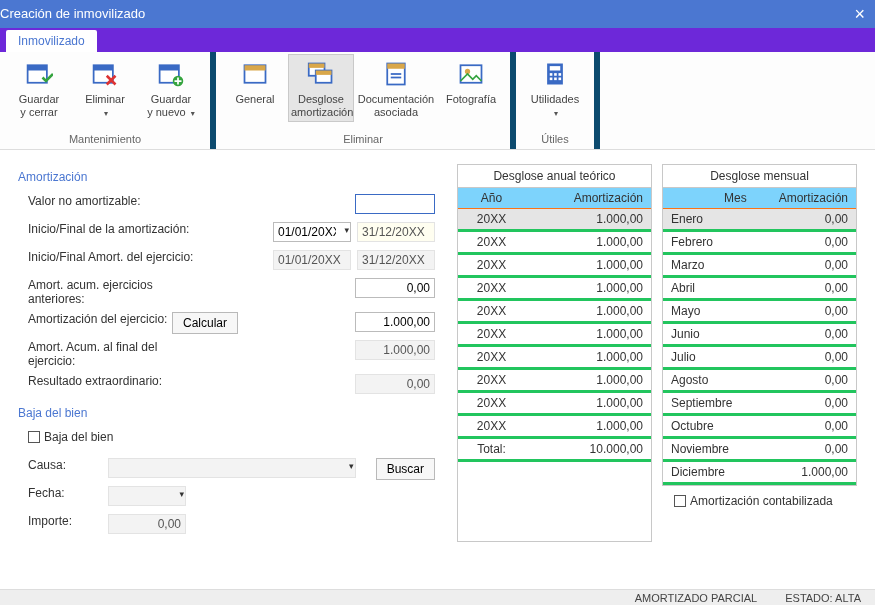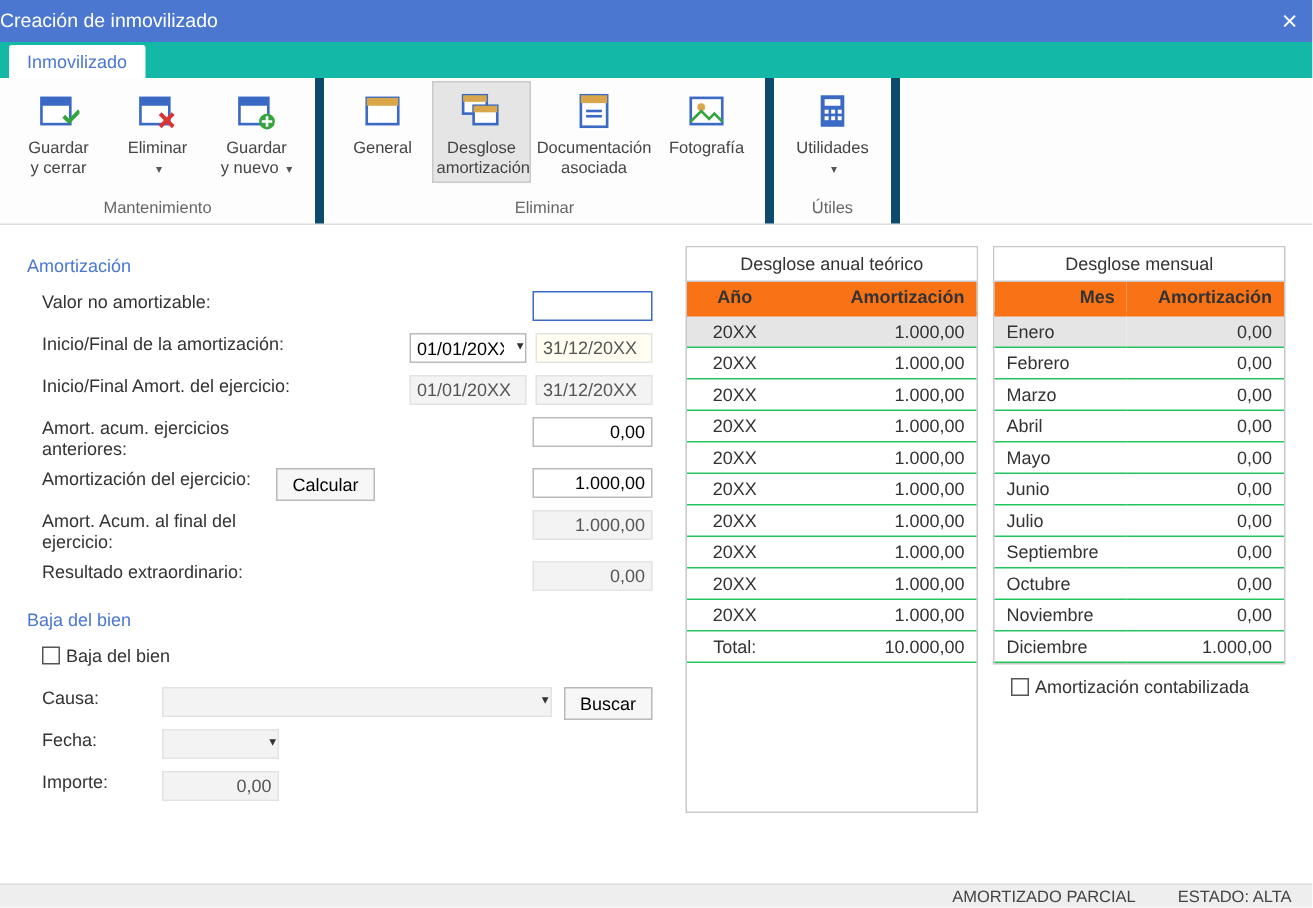--- a/index.html
+++ b/index.html
@@ -1,19 +1,19 @@
 <!DOCTYPE html>
 <html><head>
 <meta charset="utf-8">
 <style>
   * { box-sizing: border-box; }
   body { margin:0; font-family: "Segoe UI", Arial, sans-serif; font-size:12px; color:#333; background:#fff; width:875px; height:605px; position:relative; overflow:hidden;}
   .titlebar { background:#4b77d1; color:#fff; height:28px; line-height:28px; text-align:left; position:relative; font-size:13px;}
   .titlebar .close { position:absolute; right:10px; top:0; font-size:18px; cursor:pointer;}
-  .tabbar { background:#14b8a6; height:24px; }
+  .tabbar { background:#6d28d9; height:24px; }
   .tab { display:inline-block; background:#fff; color:#4b77d1; padding:4px 12px; font-size:12px; border-top-left-radius:2px; border-top-right-radius:2px; margin-left:6px; position:relative; top:2px;}
   .ribbon { background:#fdfdfd; border-bottom:1px solid #ddd; display:flex; height:98px;}
   .ribbon-group { border-right:6px solid #0c4a6e; padding:2px 6px 0 6px; text-align:center; display:flex; flex-direction:column; justify-content:space-between;}
   .ribbon-group .items { display:flex; }
   .ribbon-item { width:66px; text-align:center; font-size:11px; color:#444; padding:2px 2px; cursor:pointer; line-height:13px; border:1px solid transparent;}
   .ribbon-item.selected { background:#e5e5e5; border:1px solid #c9c9c9;}
   .ribbon-item .ri-icon { height:34px; display:flex; align-items:center; justify-content:center; margin-bottom:2px;}
   .ribbon-item .ri-icon svg { width:28px; height:28px; }
   .ribbon-group .group-label { font-size:11px; color:#666; padding:2px 0 4px 0;}
   .dropchev { font-size:8px; color:#555; display:inline-block; margin-left:2px;}
@@ -30,22 +30,22 @@
   .combo .chev { position:absolute; right:2px; top:3px; font-size:9px; color:#333; pointer-events:none;}
   .btn { border:1px solid #b9b9b9; background:#f7f7f7; padding:2px 10px; font-size:12px; cursor:pointer; height:22px;}
   .checkbox { display:inline-flex; align-items:center; gap:4px; padding-left:10px;}
   .checkbox .box { width:12px; height:12px; border:1px solid #555; display:inline-block;}
   .disabled-lbl { color:#a0a0a0; }
 
   .tables { display:flex; gap:10px; margin-left:22px;}
   .tbl { border:1px solid #c8c8c8; font-size:12px;}
   .tbl .hdr { background:#fff; text-align:center; padding:4px 0; border-bottom:1px solid #c8c8c8;}
   .tbl table { border-collapse:collapse; width:100%;}
-  .tbl th { font-weight:bold; border-bottom:3px solid #f97316; padding:3px 8px; background:#f97316;}
-  .tbl td { padding:3px 8px; border-bottom:1px solid #22c55e;}
+  .tbl th { font-weight:normal; border-bottom:1px solid #f97316; padding:3px 8px; background:#7dd3fc;}
+  .tbl td { padding:3px 8px; border-bottom:3px solid #22c55e;}
   .tbl tr.sel td { background:#e5e5e5;}
   .tbl td.num, .tbl th.num { text-align:right;}
   .tbl1 { width:195px;}
   .tbl2 { width:195px;}
   .amort-chk { margin-top:8px; margin-left:2px; }
 
   .statusbar { position:absolute; bottom:0; left:0; right:0; height:16px; background:#eee; border-top:1px solid #ddd; display:flex; justify-content:flex-end; align-items:center; padding:0 14px; gap:28px; color:#444; font-size:11px;}
 </style>
 </head>
 <body>
@@ -195,21 +195,21 @@
       </div>
     </div>
     <div class="form-row">
       <div class="lbl">Amort. acum. ejercicios anteriores:</div>
       <div class="inputs">
           <input class="field" style="width: 80px;" value="0,00">
         </div>
     </div>
     <div class="form-row">
       <div class="lbl" style="width:150px">Amortización del ejercicio:</div>
-      <button class="btn" style="margin-left:16px">Calcular</button>
+      <button class="btn" style="margin-left:4px">Calcular</button>
       <div class="inputs">
           <input class="field" style="width: 80px;" value="1.000,00">
         </div>
     </div>
     <div class="form-row">
       <div class="lbl">Amort. Acum. al final del ejercicio:</div>
       <div class="inputs">
           <input class="field ro" style="width: 80px;" value="1.000,00">
         </div>
     </div>
@@ -223,21 +223,21 @@
     <div class="section-title" style="margin-top:10px">Baja del bien</div>
     <div class="form-row">
       <label class="checkbox">
         <span class="box"></span>
         <span>Baja del bien</span>
       </label>
     </div>
     <div class="form-row">
       <div class="lbl disabled-lbl" style="width:90px">Causa:</div>
       <span class="combo" style="flex:1"><input class="field ro" style="width: 100%; text-align: left; padding-right: 14px;"><span class="chev">▾</span></span>
-      <button class="btn" style="margin-left:8px">Buscar</button>
+      <button class="btn" style="margin-left:20px">Buscar</button>
     </div>
     <div class="form-row">
       <div class="lbl disabled-lbl" style="width:90px">Fecha:</div>
       <span class="combo"><input class="field ro" style="width: 78px; text-align: left; padding-right: 14px;"><span class="chev">▾</span></span>
     </div>
     <div class="form-row">
       <div class="lbl disabled-lbl" style="width:90px">Importe:</div>
       <input class="field ro" style="width: 78px;" value="0,00">
     </div>
   </div>
@@ -333,20 +333,24 @@
               </tr>
               <tr>
                 <td>Junio</td>
                 <td class="num">0,00</td>
               </tr>
               <tr>
                 <td>Julio</td>
                 <td class="num">0,00</td>
               </tr>
               <tr>
+                <td>Agosto</td>
+                <td class="num">0,00</td>
+              </tr>
+              <tr>
                 <td>Septiembre</td>
                 <td class="num">0,00</td>
               </tr>
               <tr>
                 <td>Octubre</td>
                 <td class="num">0,00</td>
               </tr>
               <tr>
                 <td>Noviembre</td>
                 <td class="num">0,00</td>

